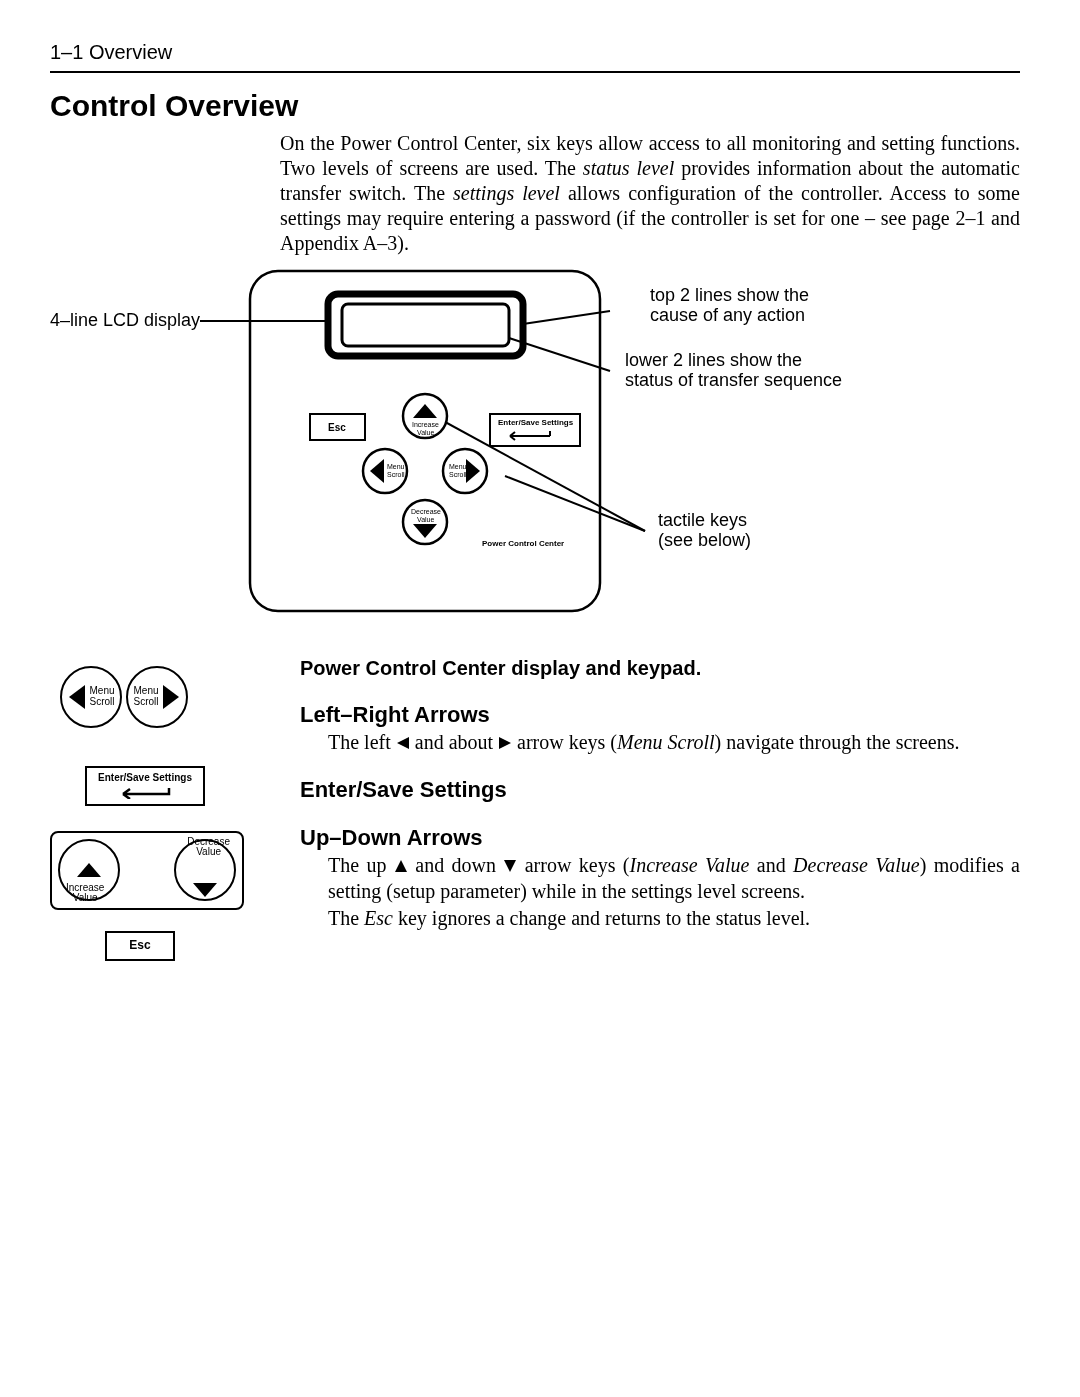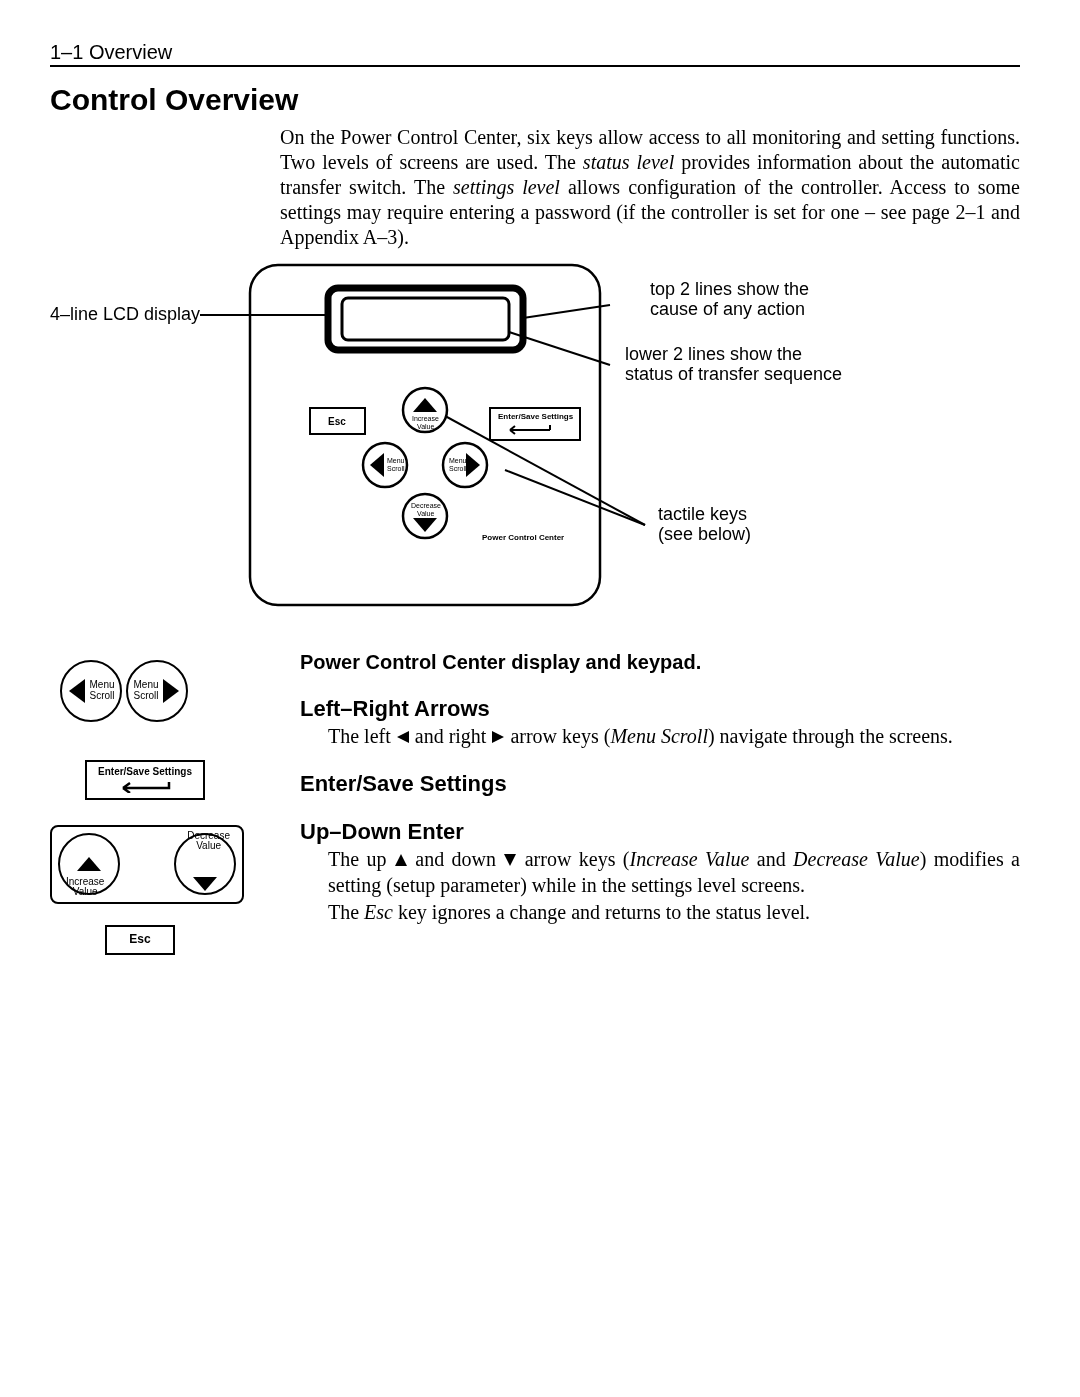--- a/index.html
+++ b/index.html
@@ -8,20 +8,21 @@
     line-height: 1.25;
     margin: 0;
     padding: 40px 60px 40px 50px;
     width: 1080px;
     box-sizing: border-box;
     color: #000;
   }
   .page-header {
     font-family: Arial, Helvetica, sans-serif;
     font-size: 20px;
+    padding-bottom: 6px;
     border-bottom: 2px solid #000;
     margin-bottom: 14px;
   }
   h1.section-title {
     font-family: Arial, Helvetica, sans-serif;
     font-weight: bold;
     font-size: 30px;
     margin: 0 0 6px 0;
   }
   .intro {
@@ -230,28 +231,28 @@
     </div>
   </div>
 
   <div class="caption-body">
     <div class="subhead first">Power Control Center display and keypad.</div>
 
     <div class="sub-sub">Left–Right Arrows</div>
     <p class="indent-body">
       <span>The left </span><span class="tri"><svg width="14" height="14">
             <polygon points="1,7 13,1 13,13" fill="#000"></polygon>
-          </svg></span><span> and right </span><span class="tri"><svg width="14" height="14">
+          </svg></span><span> and about </span><span class="tri"><svg width="14" height="14">
             <polygon points="13,7 1,1 1,13" fill="#000"></polygon>
           </svg></span><span> arrow keys (</span><i>Menu Scroll</i><span>) navigate through the screens.</span>
     </p>
 
     <div class="sub-sub">Enter/Save Settings</div>
 
-    <div class="sub-sub">Up–Down Enter</div>
+    <div class="sub-sub">Up–Down Arrows</div>
     <p class="indent-body">
       <span>The up </span><span class="tri"><svg width="14" height="14">
             <polygon points="7,1 13,13 1,13" fill="#000"></polygon>
           </svg></span><span> and down </span><span class="tri"><svg width="14" height="14">
             <polygon points="7,13 13,1 1,1" fill="#000"></polygon>
           </svg></span><span> arrow keys (</span><i>Increase Value</i><span> and </span><i>Decrease Value</i><span>) modifies a setting (setup parameter) while in the settings level screens.</span>
     </p>
 
     <p class="indent-body">
       <span>The </span><i>Esc</i><span> key ignores a change and returns to the status level.</span>

